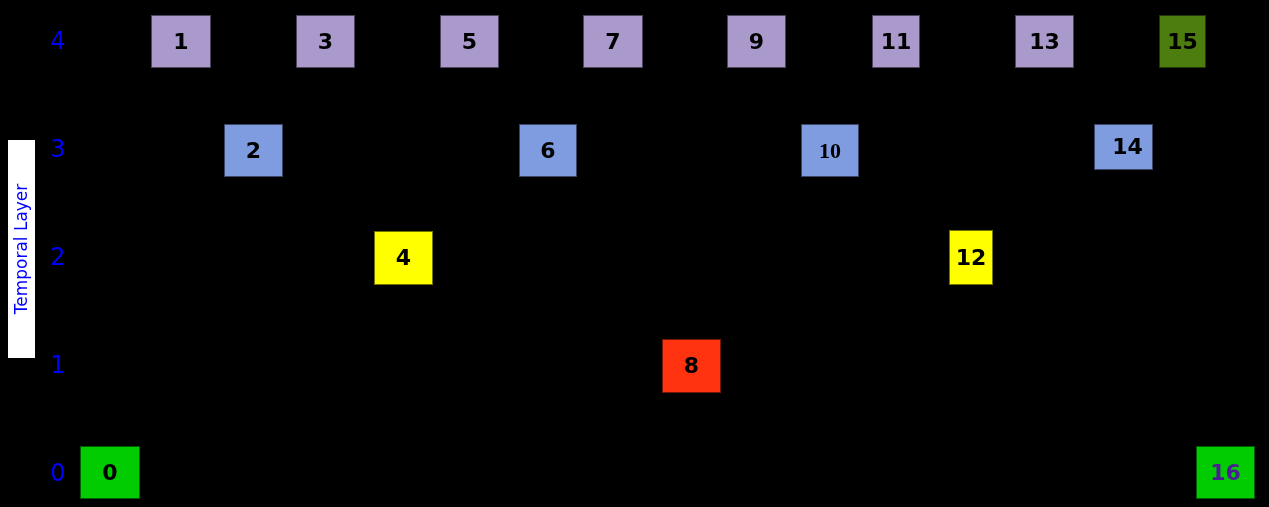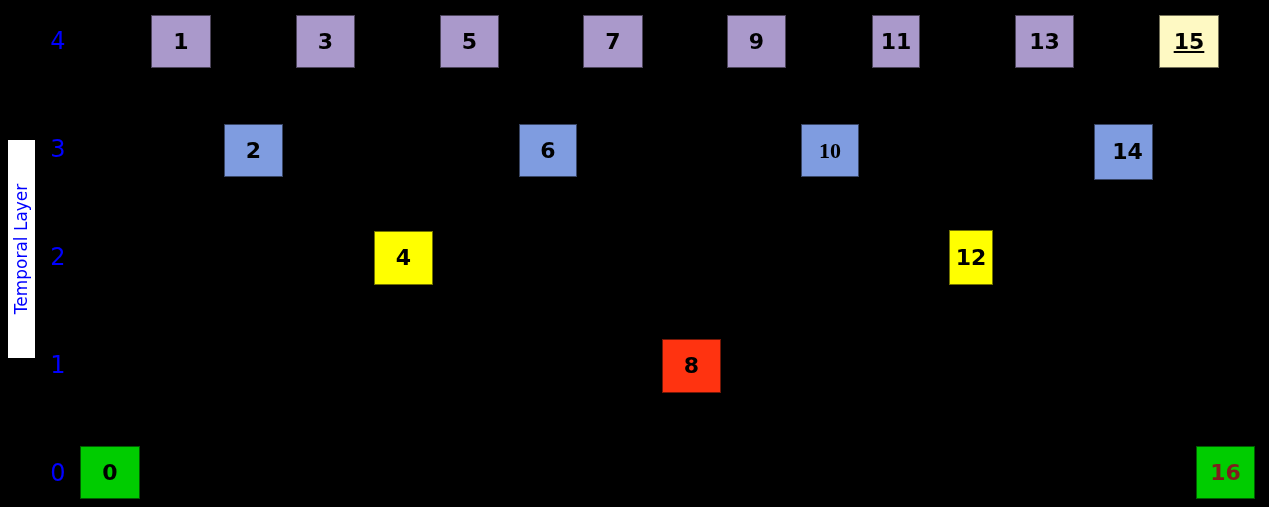--- a/index.html
+++ b/index.html
@@ -80,18 +80,18 @@
       <div class="node" style="left: 374px; top: 231px; width: 59px; height: 54px; background: rgb(255, 255, 0); color: rgb(0, 0, 0);">4</div>
       <div class="node" style="left: 440px; top: 15px; width: 59px; height: 53px; background: rgb(170, 153, 203); color: rgb(0, 0, 0);">5</div>
       <div class="node" style="left: 519px; top: 124px; width: 58px; height: 53px; background: rgb(127, 156, 224); color: rgb(0, 0, 0);">6</div>
       <div class="node" style="left: 583px; top: 15px; width: 60px; height: 53px; background: rgb(170, 153, 203); color: rgb(0, 0, 0);">7</div>
       <div class="node" style="left: 662px; top: 339px; width: 59px; height: 54px; background: rgb(255, 51, 16); color: rgb(0, 0, 0);">8</div>
       <div class="node" style="left: 727px; top: 15px; width: 59px; height: 53px; background: rgb(170, 153, 203); color: rgb(0, 0, 0);">9</div>
       <div class="node" style="left: 801px; top: 124px; width: 58px; height: 53px; background: rgb(127, 156, 224); color: rgb(0, 0, 0); font-family: Liberation Serif, serif;">10</div>
       <div class="node" style="left: 872px; top: 15px; width: 48px; height: 53px; background: rgb(170, 153, 203); color: rgb(0, 0, 0);">11</div>
       <div class="node" style="left: 949px; top: 230px; width: 44px; height: 55px; background: rgb(255, 255, 0); color: rgb(0, 0, 0);">12</div>
       <div class="node" style="left: 1015px; top: 15px; width: 59px; height: 53px; background: rgb(170, 153, 203); color: rgb(0, 0, 0);">13</div>
-      <div class="node" style="left: 1094px; top: 124px; width: 59px; height: 56px; background: rgb(127, 156, 224); color: rgb(0, 0, 0); padding-left: 8px;">14</div>
-      <div class="node" style="left: 1159px; top: 15px; width: 60px; height: 53px; background: #fef9c3; color: rgb(0, 0, 0); text-decoration: underline;">15</div>
-      <div class="node" style="left: 1196px; top: 446px; width: 59px; height: 53px; background: rgb(0, 204, 0); color: #7f1d1d;">16</div>
+      <div class="node" style="left: 1094px; top: 124px; width: 59px; height: 46px; background: rgb(127, 156, 224); color: rgb(0, 0, 0); padding-left: 8px;">14</div>
+      <div class="node" style="left: 1159px; top: 15px; width: 47px; height: 53px; background: #4d7c0f; color: rgb(0, 0, 0);">15</div>
+      <div class="node" style="left: 1196px; top: 446px; width: 59px; height: 53px; background: rgb(0, 204, 0); color: #4c1d95;">16</div>
     </div>
 
 </div>
 
 </body></html>

